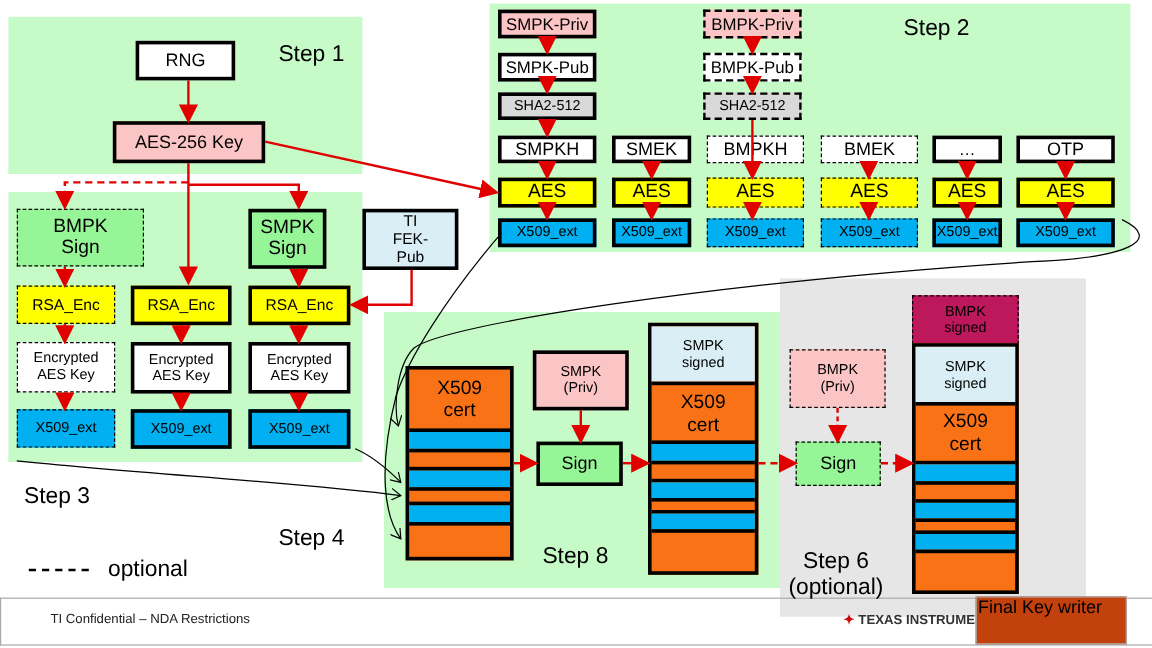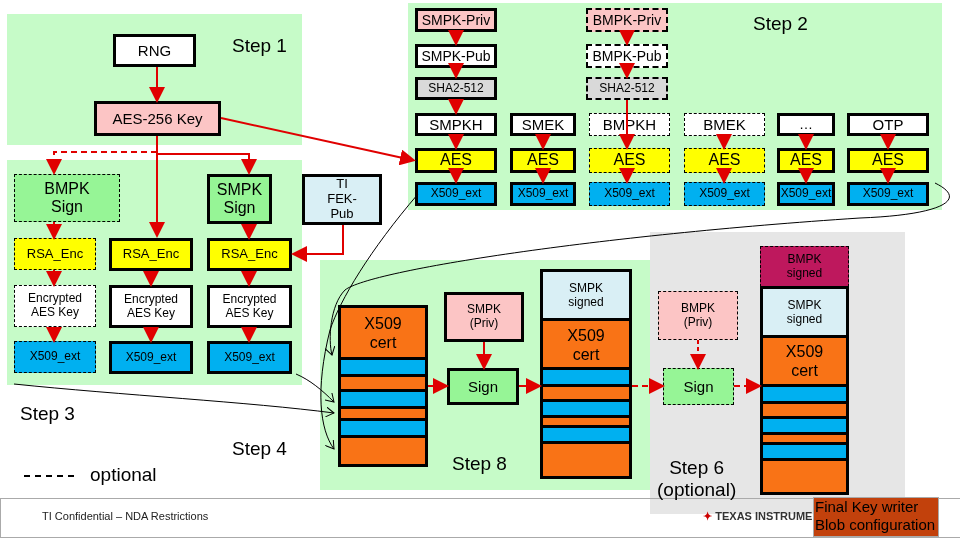--- a/index.html
+++ b/index.html
@@ -38,21 +38,20 @@
 <div class="panel" style="left:320px;top:260px;width:330px;height:230px;"></div>
 
 <div class="footer"></div>
 <div style="position:absolute;left:42px;top:510px;font-size:11px;color:#222;">TI Confidential – NDA Restrictions</div>
 <div style="position:absolute;left:703px;top:510px;font-size:11px;color:#c00;font-weight:bold;">
   <span>✦</span>
   <span style="color:#333;">TEXAS INSTRUMENTS</span>
 </div>
 <div style="position:absolute;left:813px;top:497px;width:126px;height:40px;background:#c2410c;border:1px solid #aaa;box-sizing:border-box;font-size:15px;line-height:18px;padding-left:1px;">
   <div>Final Key writer</div>
-  <div>Blob configuration</div>
 </div>
 
 <div class="step" style="left:232px;top:35px;">Step 1</div>
 <div class="step" style="left:753px;top:13px;">Step 2</div>
 <div class="step" style="left:20px;top:403px;">Step 3</div>
 <div class="step" style="left:232px;top:438px;">Step 4</div>
 <div class="step" style="left:452px;top:453px;">Step 8</div>
 <div class="step" style="left:657px;top:457px;text-align:center;line-height:22px;">
   <div>Step 6</div>
   <div>(optional)</div>

